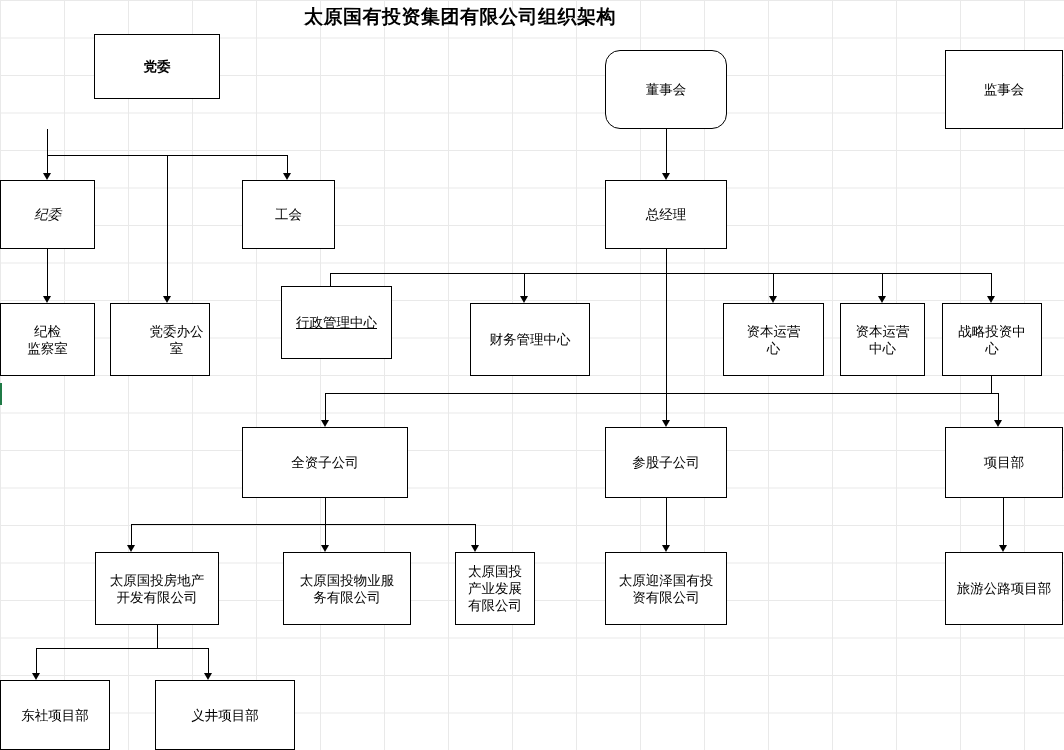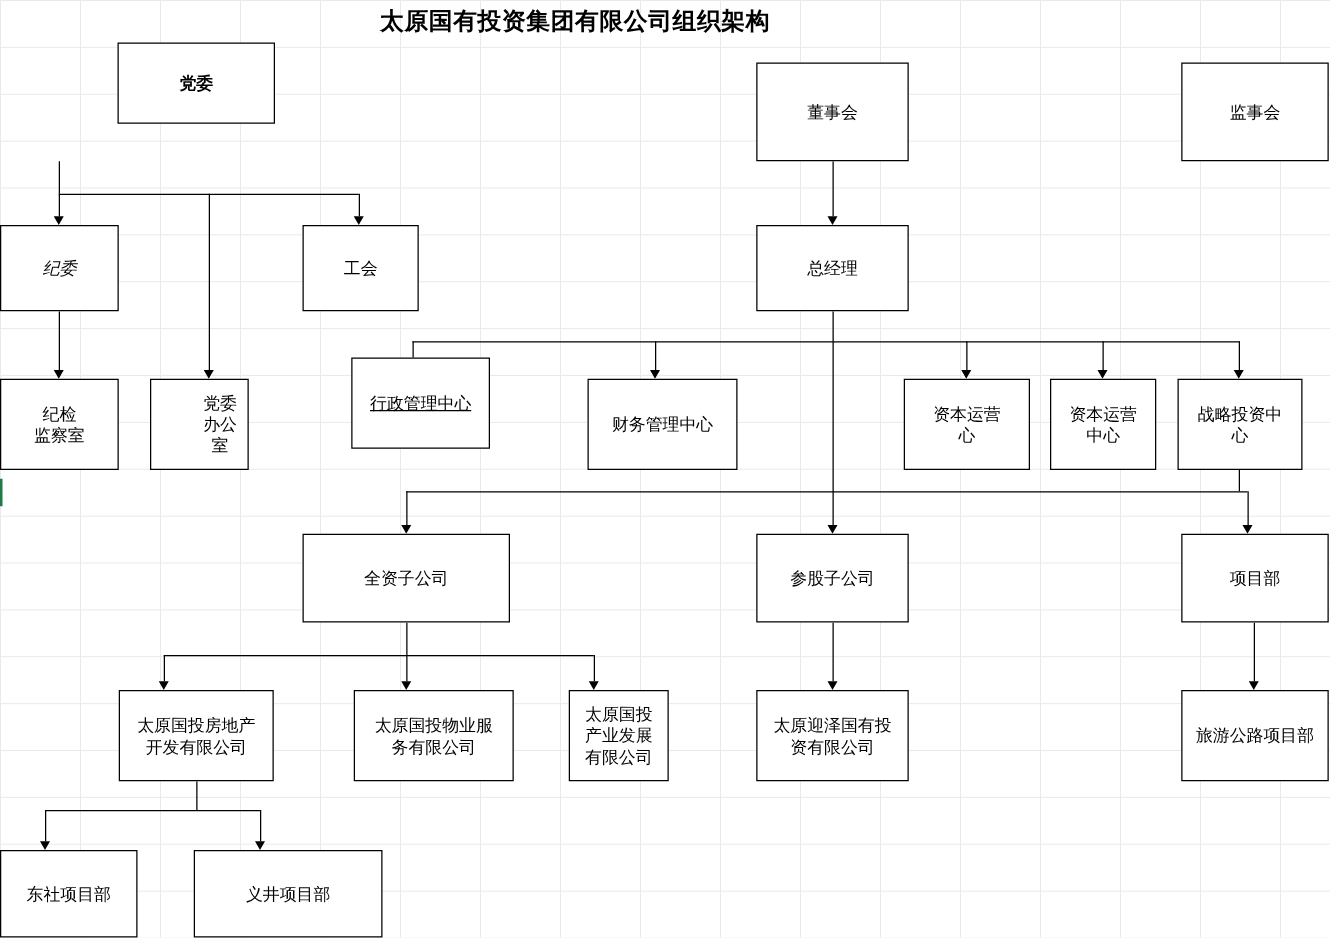--- a/index.html
+++ b/index.html
@@ -134,30 +134,30 @@
   <div class="conn v" style="left:157px; top:625px; height:23px;"></div>
   <div class="conn h" style="left:36px; top:648px; width:172px;"></div>
   <div class="conn v" style="left:36px; top:648px; height:25px;"></div>
   <div class="arrow" style="left:32px; top:673px;"></div>
   <div class="conn v" style="left:208px; top:648px; height:25px;"></div>
   <div class="arrow" style="left:204px; top:673px;"></div>
 
   <div class="greenmark" style="left:0px; top:383px;"></div>
 
   <div class="node" style="left:94px; top:34px; width:126px; height:65px;font-weight:bold;">党委</div>
-  <div class="node" style="left:605px; top:50px; width:122px; height:79px;">董事会</div>
+  <div class="node" style="left:605px; top:50px; width:122px; height:79px;border-radius:15px;">董事会</div>
   <div class="node" style="left:945px; top:50px; width:118px; height:79px;">监事会</div>
 
   <div class="node" style="left:0px; top:180px; width:95px; height:69px;font-style:italic;">纪委</div>
   <div class="node" style="left:242px; top:180px; width:93px; height:69px;">工会</div>
   <div class="node" style="left:605px; top:180px; width:122px; height:69px;">总经理</div>
 
   <div class="node" style="left:0px; top:303px; width:95px; height:73px;">纪检
 监察室</div>
-  <div class="node" style="left:120px; top:303px; width:79px; height:73px;padding-left:36px;">党委办公室</div>
+  <div class="node" style="left:110px; top:303px; width:100px; height:73px;padding-left:36px;">党委办公室</div>
   <div class="node" style="left:281px; top:286px; width:111px; height:73px;text-decoration:underline;">行政管理中心</div>
   <div class="node" style="left:470px; top:303px; width:120px; height:73px;">财务管理中心</div>
   <div class="node" style="left:723px; top:303px; width:101px; height:73px;">资本运营
 心</div>
   <div class="node" style="left:840px; top:303px; width:85px; height:73px;">资本运营
 中心</div>
   <div class="node" style="left:942px; top:303px; width:100px; height:73px;">战略投资中
 心</div>
 
   <div class="node" style="left:242px; top:427px; width:166px; height:71px;">全资子公司</div>
@@ -169,15 +169,15 @@
   <div class="node" style="left:283px; top:552px; width:128px; height:73px;">太原国投物业服
 务有限公司</div>
   <div class="node" style="left:455px; top:552px; width:80px; height:73px;">太原国投
 产业发展
 有限公司</div>
   <div class="node" style="left:605px; top:552px; width:122px; height:73px;">太原迎泽国有投
 资有限公司</div>
   <div class="node" style="left:945px; top:552px; width:118px; height:73px;">旅游公路项目部</div>
 
   <div class="node" style="left:0px; top:680px; width:110px; height:70px;">东社项目部</div>
-  <div class="node" style="left:155px; top:680px; width:151px; height:70px;">义井项目部</div>
+  <div class="node" style="left:155px; top:680px; width:140px; height:70px;">义井项目部</div>
 
 </div>
 
 </body></html>

